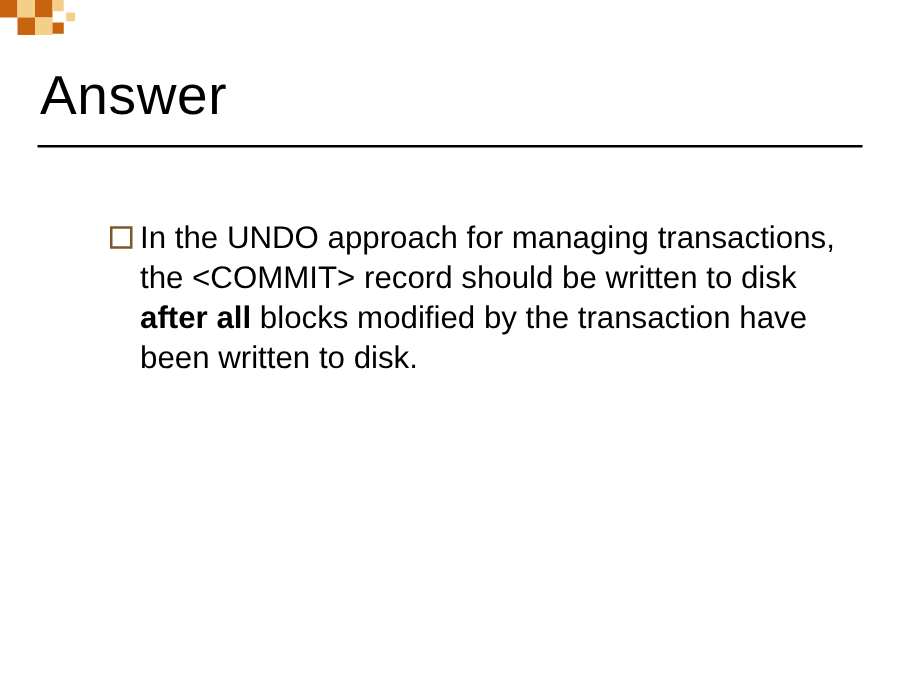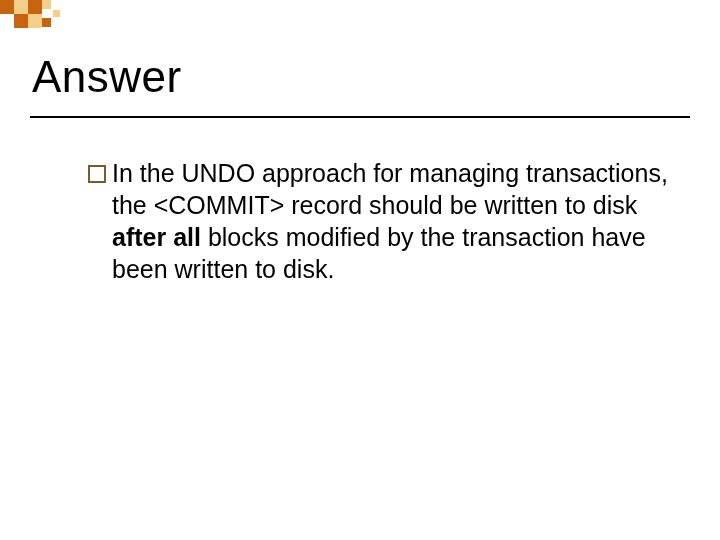--- a/index.html
+++ b/index.html
@@ -41,21 +41,21 @@
     left: 30px;
     right: 30px;
     top: 116px;
     height: 0;
     border-top: 2px solid #000;
   }
   .body {
     position: absolute;
     left: 88px;
     right: 50px;
-    top: 157px;
+    top: 174px;
   }
   .bullet {
     position: relative;
     font-size: 25px;
     line-height: 1.28;
     margin-bottom: 44px;
     text-indent: -24px;
     padding-left: 24px;
   }
   .bullet .box {

